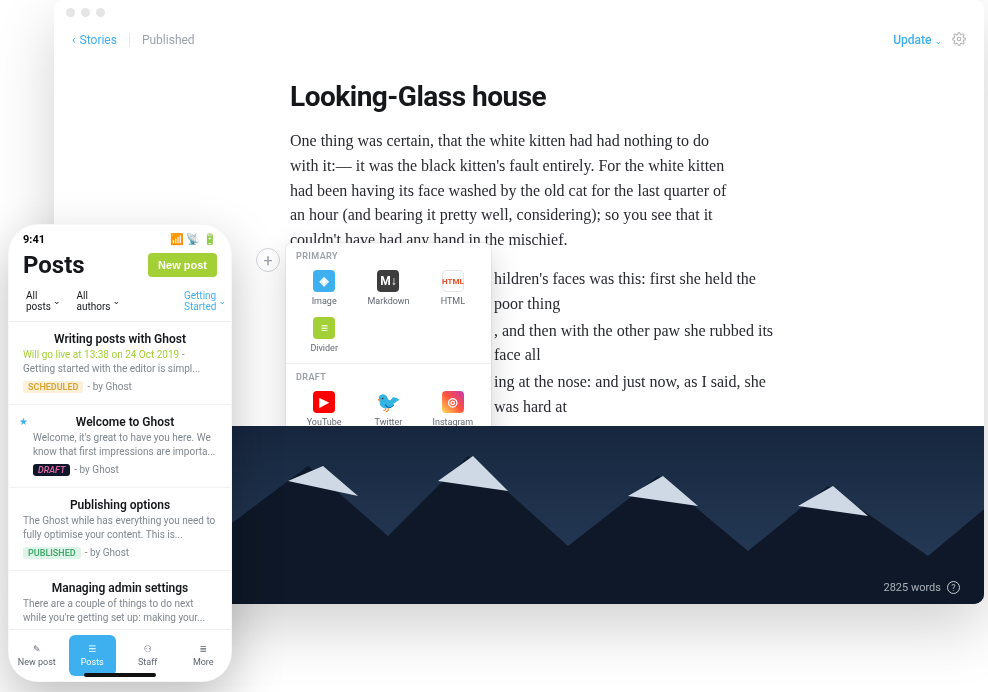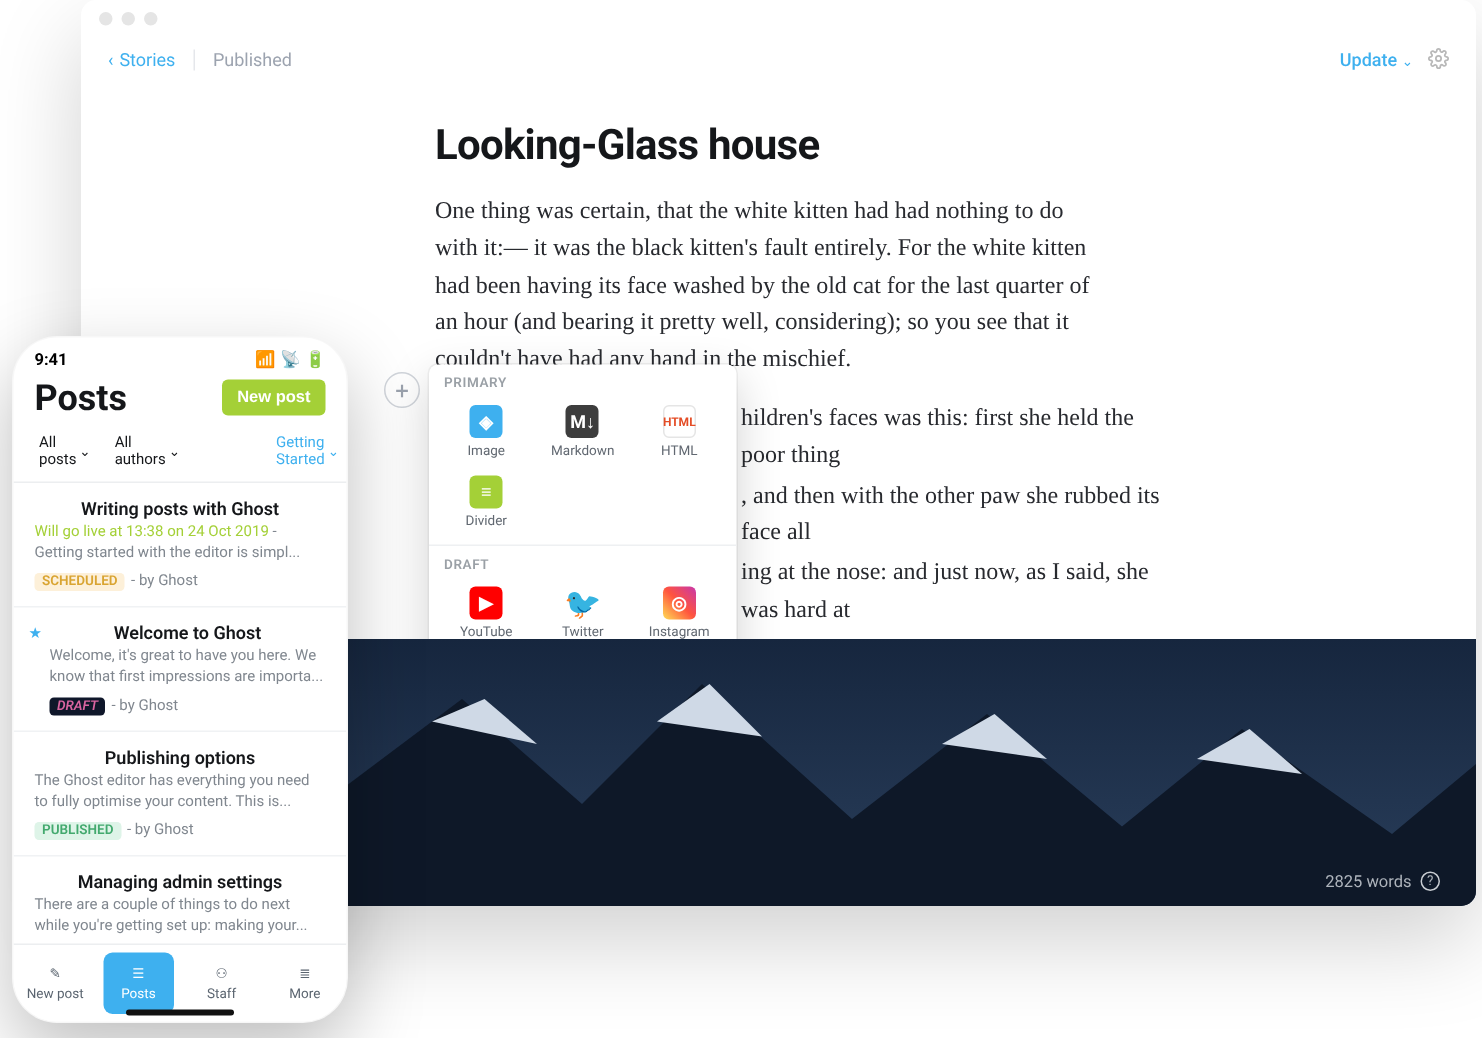--- a/index.html
+++ b/index.html
@@ -217,21 +217,21 @@
       <div class="desc"><span class="meta-hl">Will go live at 13:38 on 24 Oct 2019</span><span> - Getting started with the editor is simpl...</span></div>
       <span class="badge scheduled">SCHEDULED</span><span class="byline">- by Ghost</span>
     </div>
     <div class="item star">
       <h3>Welcome to Ghost</h3>
       <div class="desc">Welcome, it's great to have you here. We know that first impressions are importa...</div>
       <span class="badge draft">DRAFT</span><span class="byline">- by Ghost</span>
     </div>
     <div class="item">
       <h3>Publishing options</h3>
-      <div class="desc">The Ghost editor has everything you need to fully optimise your content. This is...</div>
+      <div class="desc">The Ghost while has everything you need to fully optimise your content. This is...</div>
       <span class="badge published">PUBLISHED</span><span class="byline">- by Ghost</span>
     </div>
     <div class="item">
       <h3>Managing admin settings</h3>
       <div class="desc">There are a couple of things to do next while you're getting set up: making your...</div>
       <span class="badge published">PUBLISHED</span><span class="byline">- by Ghost</span>
     </div>
     <div class="item" style="border-bottom:none;">
       <h3>Organising your content</h3>
     </div>

